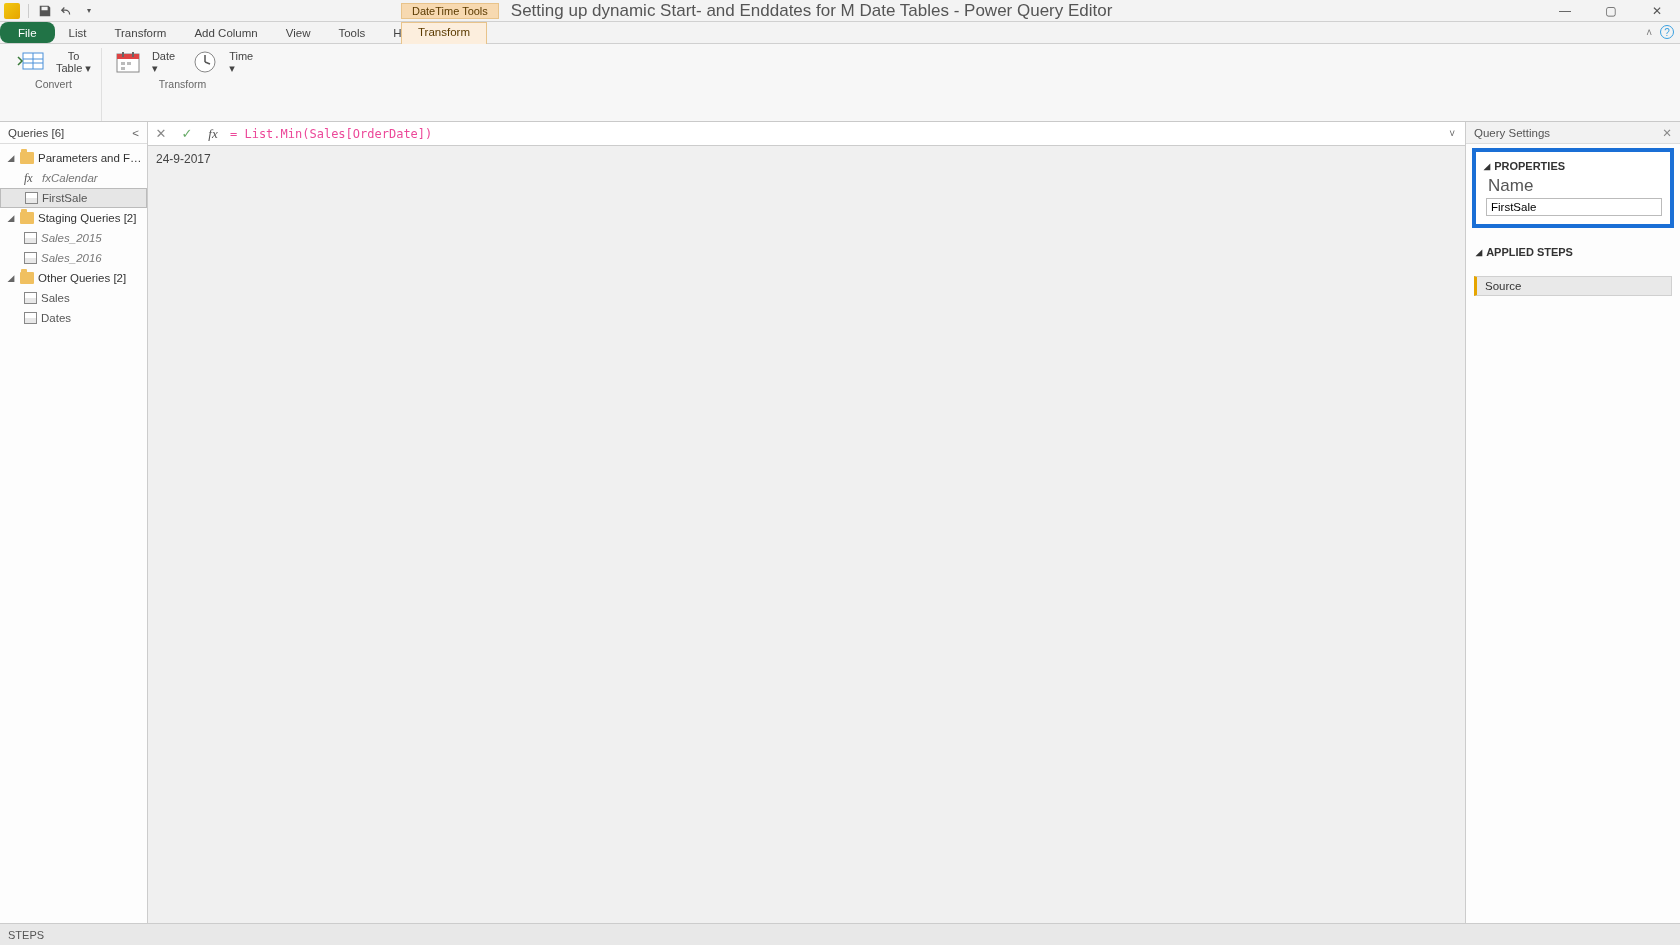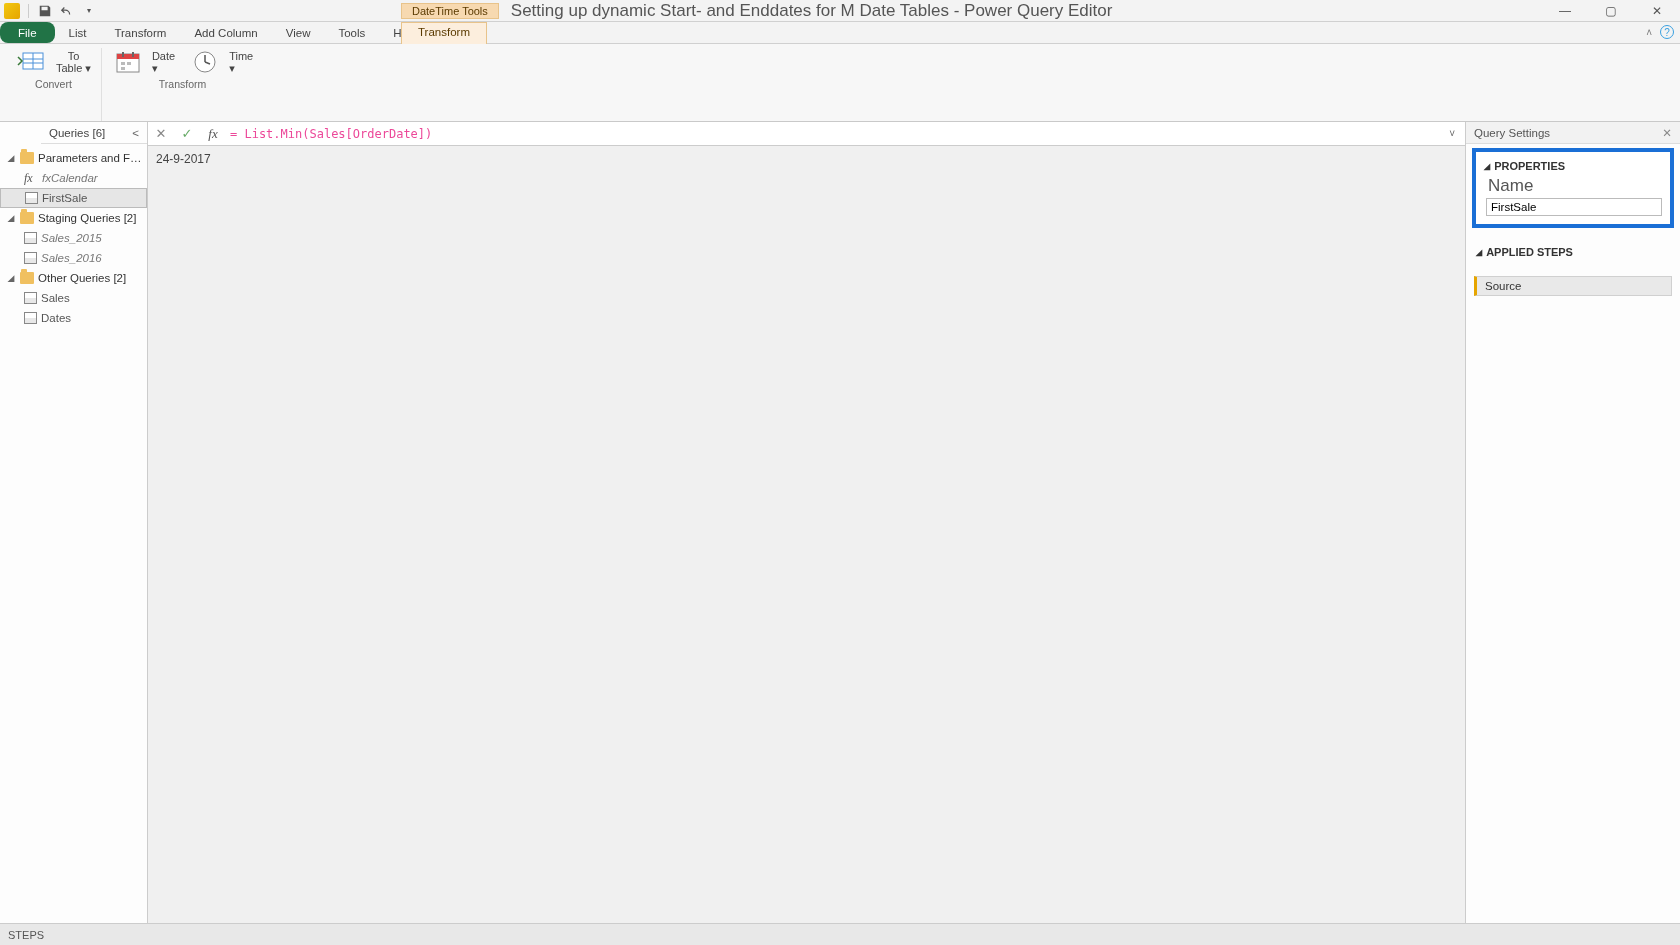--- a/index.html
+++ b/index.html
@@ -32,21 +32,21 @@
 .rbtn { display:flex; flex-direction:row; align-items:center; gap:8px; cursor:pointer; color:#444; font-size:11px;}
 .rbtn .ricon { width:32px; height:28px; display:flex; align-items:center; justify-content:center; }
 .rgroup .glabel { font-size:10.5px; color:#666; padding:2px 0 1px 0; }
 
 
 .main { height: calc(945px - 22px - 22px - 78px - 22px); display:flex; background:#eee; }
 .statusbar { height:22px; background:#e8e8e8; border-top:1px solid #ccc; display:flex; align-items:center; padding:0 8px; font-size:11px; color:#555;}
 
 
 .queries-pane { width:148px; background:#fdfdfd; border-right:1px solid #ccc; display:flex; flex-direction:column; }
-.queries-header { height:22px; border-bottom:1px solid #ddd; display:flex; align-items:center; padding:0 8px; font-size:11.5px; color:#444; justify-content:space-between;margin-left:41px;}
+.queries-header { height:22px; border-bottom:1px solid #ddd; display:flex; align-items:center; padding:0 8px; font-size:11.5px; color:#444; justify-content:space-between;}
 .queries-tree { padding: 4px 0; overflow:auto;}
 .tree-item { display:flex; align-items:center; height:20px; padding-left:6px; font-size:11.5px; color:#333; cursor:pointer; gap:4px;}
 .tree-item.group { font-weight:normal; }
 .tree-item .exp { width:10px; text-align:center; color:#666; font-size:9px;}
 .tree-item .foldicon { width:14px; height:12px; background:#f0c060; border-radius:1px; position:relative;}
 .tree-item .foldicon::before{content:"";position:absolute;top:-3px;left:1px;width:6px;height:3px;background:#f0c060;border-radius:1px 1px 0 0;}
 .tree-item .tblicon { width:13px; height:12px; border:1px solid #888; background:linear-gradient(#fff 50%,#e8e8e8 50%); }
 .tree-item .fxicon { width:14px; font-style:italic; font-family:serif; color:#555; font-size:12px;}
 .tree-item.child { padding-left:24px; color:#555;}
 .tree-item.child.italic { font-style:italic; color:#777;}

